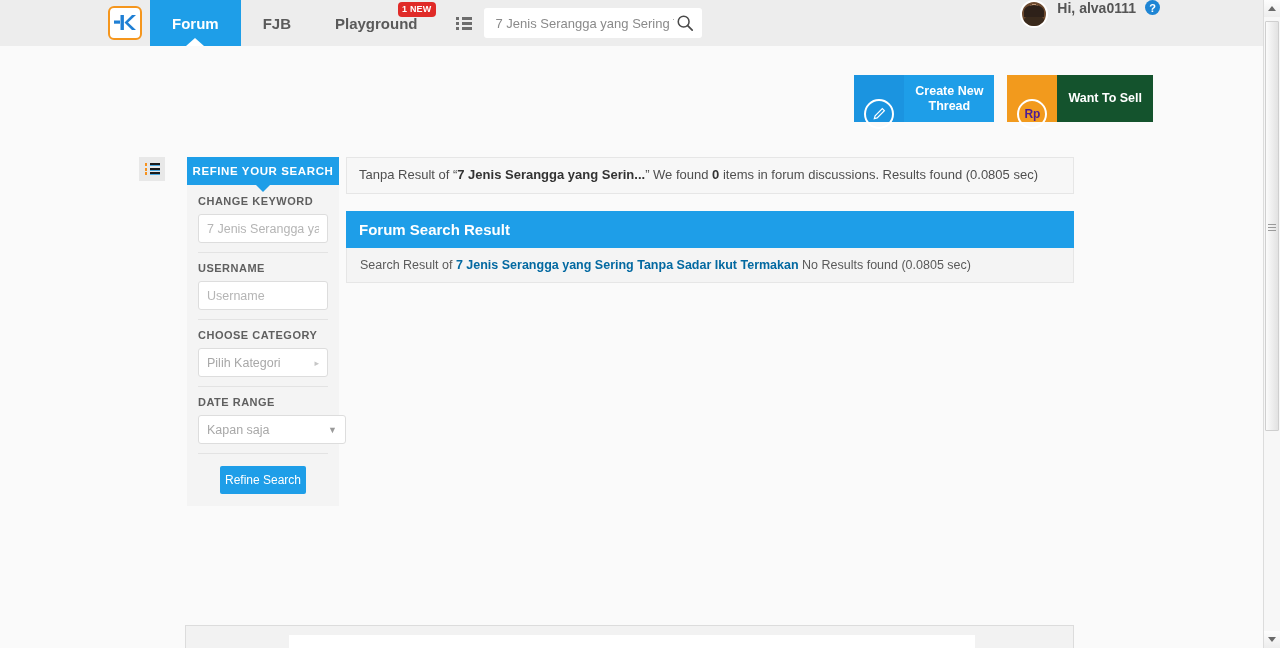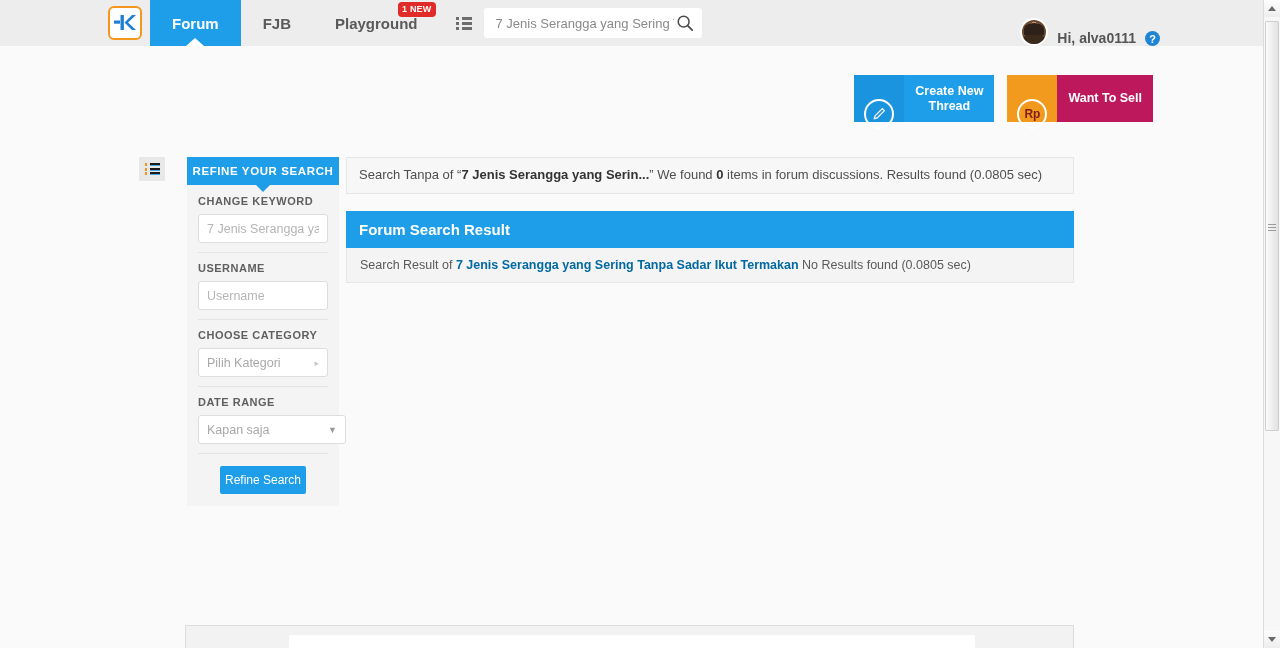--- a/index.html
+++ b/index.html
@@ -73,21 +73,21 @@
     font-size: 13px; color: #8a8a8a;
     font-family: "Liberation Sans", sans-serif;
     background: transparent;
     min-width: 0;
   }
   .search-input::placeholder { color: #9b9b9b; }
   .search-icon { width: 18px; height: 18px; flex-shrink: 0; cursor: pointer; }
 
   .user-area {
     position: absolute; right: 103px; top: 0; height: 46px;
-    display: flex; align-items: flex-end; gap: 9px; cursor: pointer;
+    display: flex; align-items: flex-start; gap: 9px; cursor: pointer;
   }
   .avatar {
     width: 28px; height: 28px; border-radius: 50%;
     border: 2px solid #ffffff;
     background: radial-gradient(circle at 50% 34%, #c29a78 0 30%, #6d4a2f 31% 100%);
     overflow: hidden; position: relative;
   }
   .avatar::after {
     content: ""; position: absolute; left: 50%; top: 52%;
     width: 22px; height: 18px; margin-left: -11px; border-radius: 50% 50% 40% 40%;
@@ -121,25 +121,25 @@
     width: 50px; display: flex; align-items: center; justify-content: center;
   }
   .action-label {
     display: flex; align-items: center; justify-content: center;
     color: #ffffff; font-size: 12.5px; font-weight: bold; line-height: 1.15;
     text-align: center; padding: 0 11px; white-space: pre-line;
   }
   .action-btn.blue .action-icon { background: #1b94e0; }
   .action-btn.blue .action-label { background: #1e9ee8; }
   .action-btn.orange .action-icon { background: #f29a1d; }
-  .action-btn.orange .action-label { background: #be185d; }
+  .action-btn.orange .action-label { background: #14532d; }
   .circ-icon {
     width: 30px; height: 30px; border-radius: 50%;
     border: 2px solid #ffffff; display: flex; align-items: center; justify-content: center;
-    color: #7f1d1d; font-size: 12px; font-weight: bold; margin-top: 30px;
+    color: #4c1d95; font-size: 12px; font-weight: bold; margin-top: 30px;
   }
 
   
   .list-toggle {
     position: absolute; left: 139px; top: 157px;
     width: 26px; height: 24px; background: #e8e8e8;
     display: flex; align-items: center; justify-content: center; cursor: pointer;
   }
   .lt-bars { width: 15px; }
   .lt-row { display: flex; align-items: center; margin: 1.5px 0; }
@@ -385,21 +385,21 @@
 
       <div class="refine-btn-row">
         <button class="refine-btn">Refine Search</button>
       </div>
     </div>
   </div>
 
   <div class="main-col">
 
     <div class="result-summary">
-      <span>Search Tanpa of “</span><b>7 Jenis Serangga yang Serin...</b><span>” We found </span><b>0</b><span> items in forum discussions. Results found (0.0805 sec)</span>
+      <span>Tanpa Result of “</span><b>7 Jenis Serangga yang Serin...</b><span>” We found </span><b>0</b><span> items in forum discussions. Results found (0.0805 sec)</span>
     </div>
 
     <div class="result-panel">
       <div class="panel-header">Forum Search Result</div>
       <div class="panel-body">
         <span>Search Result of </span><b>7 Jenis Serangga yang Sering Tanpa Sadar Ikut Termakan</b><span> No Results found (0.0805 sec)</span>
       </div>
     </div>
   </div>
 

